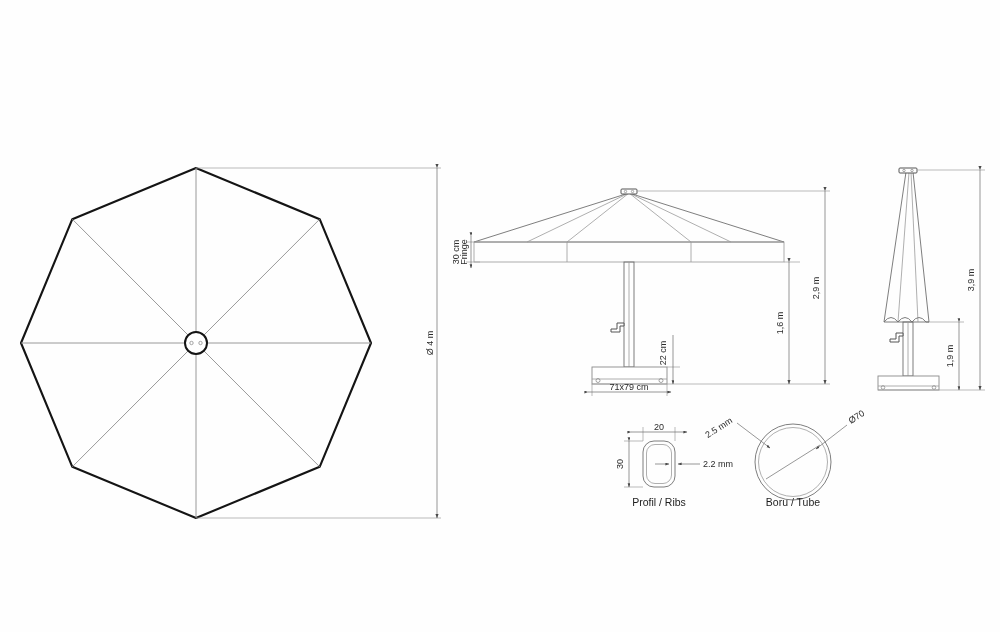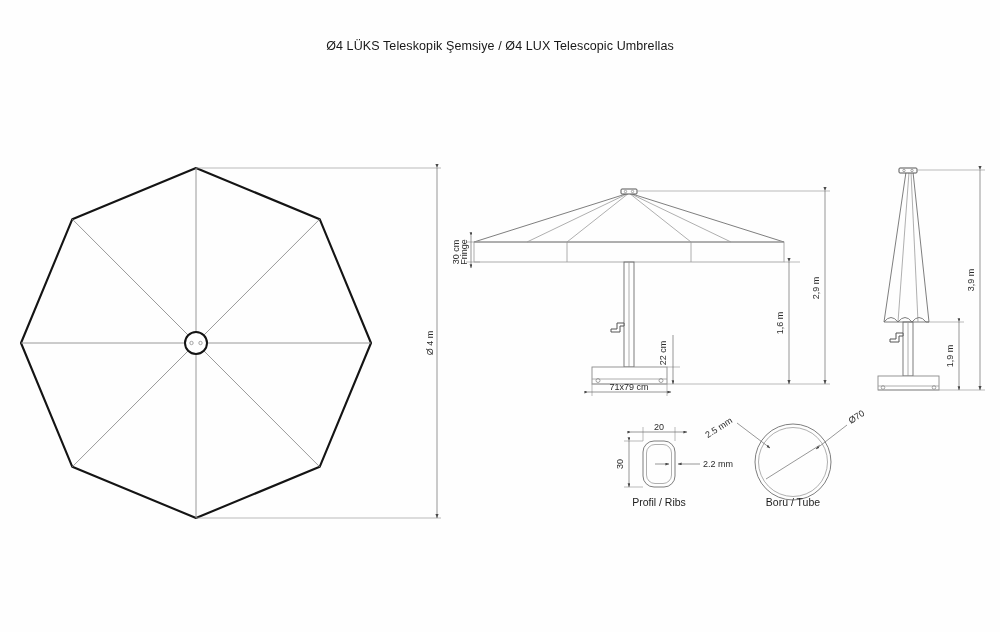--- a/index.html
+++ b/index.html
@@ -59,21 +59,20 @@
   .extline { fill:none; stroke:#9e9e9e; stroke-width:0.7; }
   .partfill { fill:#ffffff; stroke:#8a8a8a; stroke-width:0.9; }
   .partfill-d { fill:#ffffff; stroke:#555555; stroke-width:1.0; }
   .arrowhead { fill:#4a4a4a; stroke:none; }
 </style>
 </head>
 <body>
 
 <div id="drawing-sheet">
 
-  <div id="sheet-title">Ø4 LÜKS Teleskopik Şemsiye / Ø4 LUX Telescopic Umbrellas</div>
 
   <svg id="cad" viewBox="0 0 1000 632">
     <defs>
       <marker id="ar" markerWidth="7" markerHeight="7" refX="6.2" refY="2.4" orient="auto">
         <path d="M0,0 L6.6,2.4 L0,4.8 z" class="arrowhead"></path>
       </marker>
       <marker id="arS" markerWidth="6" markerHeight="6" refX="5.2" refY="2.0" orient="auto">
         <path d="M0,0 L5.6,2.0 L0,4.0 z" class="arrowhead"></path>
       </marker>
     </defs>

